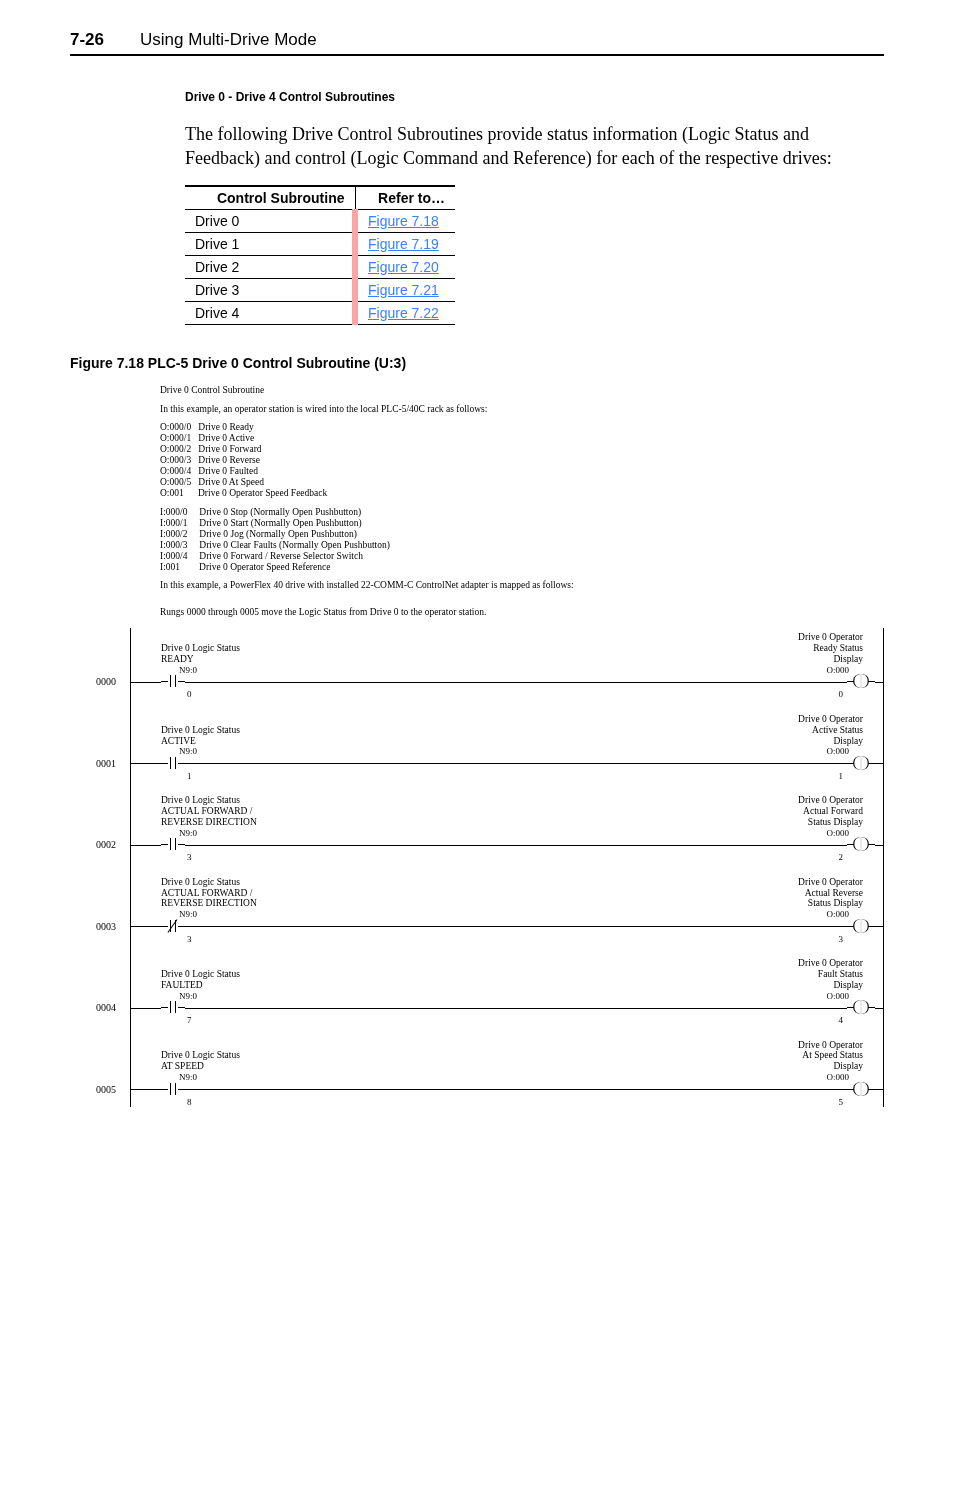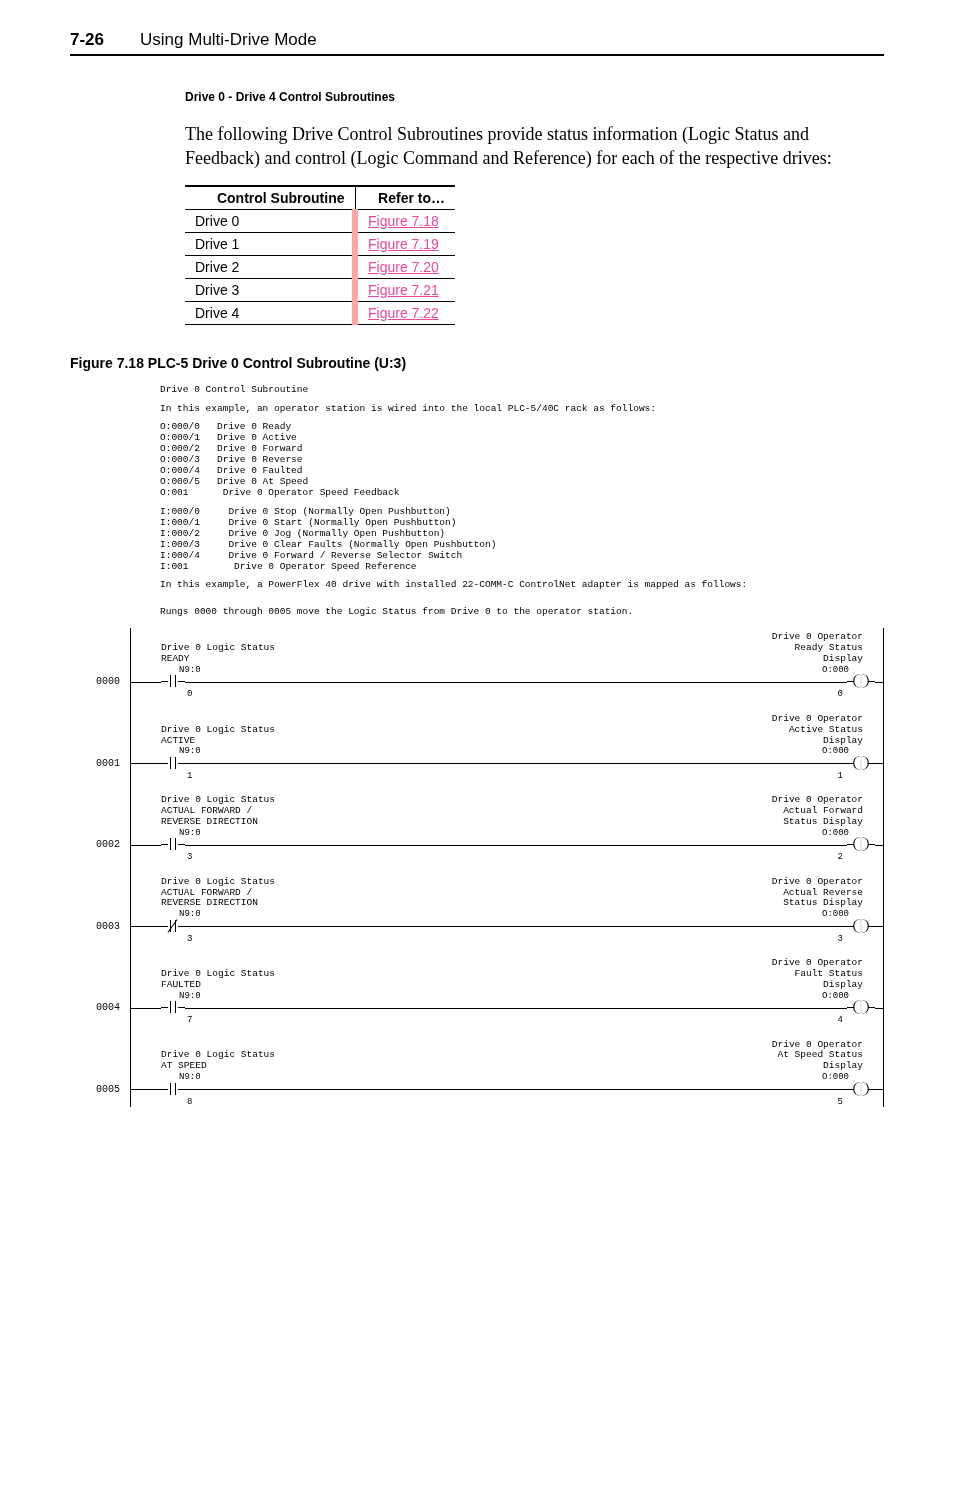--- a/index.html
+++ b/index.html
@@ -33,25 +33,25 @@
   table.ref-table th {
     font-weight: bold;
     border-top: 2px solid #000;
     border-bottom: 1px solid #000;
     text-align: right;
   }
   table.ref-table th:first-child { border-right: 1px solid #000; }
   table.ref-table td:first-child { border-right: 6px solid #fca5a5; }
   table.ref-table th:first-child, table.ref-table td:first-child { width: 170px; }
   table.ref-table th:last-child, table.ref-table td:last-child { width: 100px; }
-  a.figlink { color: #ec4899; text-decoration: underline; }
+  a.figlink { color: #3b82f6; text-decoration: underline; }
   .figure-caption { font-weight: bold; font-size: 14px; margin-bottom: 14px; }
 
   
-  .ladder-wrap { font-family: Liberation Mono, monospace; font-size: 9.5px; line-height: 1.15; margin-left: 60px; }
+  .ladder-wrap { font-family: Liberation Serif, serif; font-size: 9.5px; line-height: 1.15; margin-left: 60px; }
   .ladder-wrap p { margin: 0; }
   .hdr-block { margin-bottom: 10px; margin-left: 30px; }
   .io-cols { display: flex; gap: 140px; margin-left: 30px;}
 
   .rung { position: relative; margin-bottom: 14px; }
   .rung-row {
     display: flex;
     align-items: flex-end;
   }
   .rung-num {

